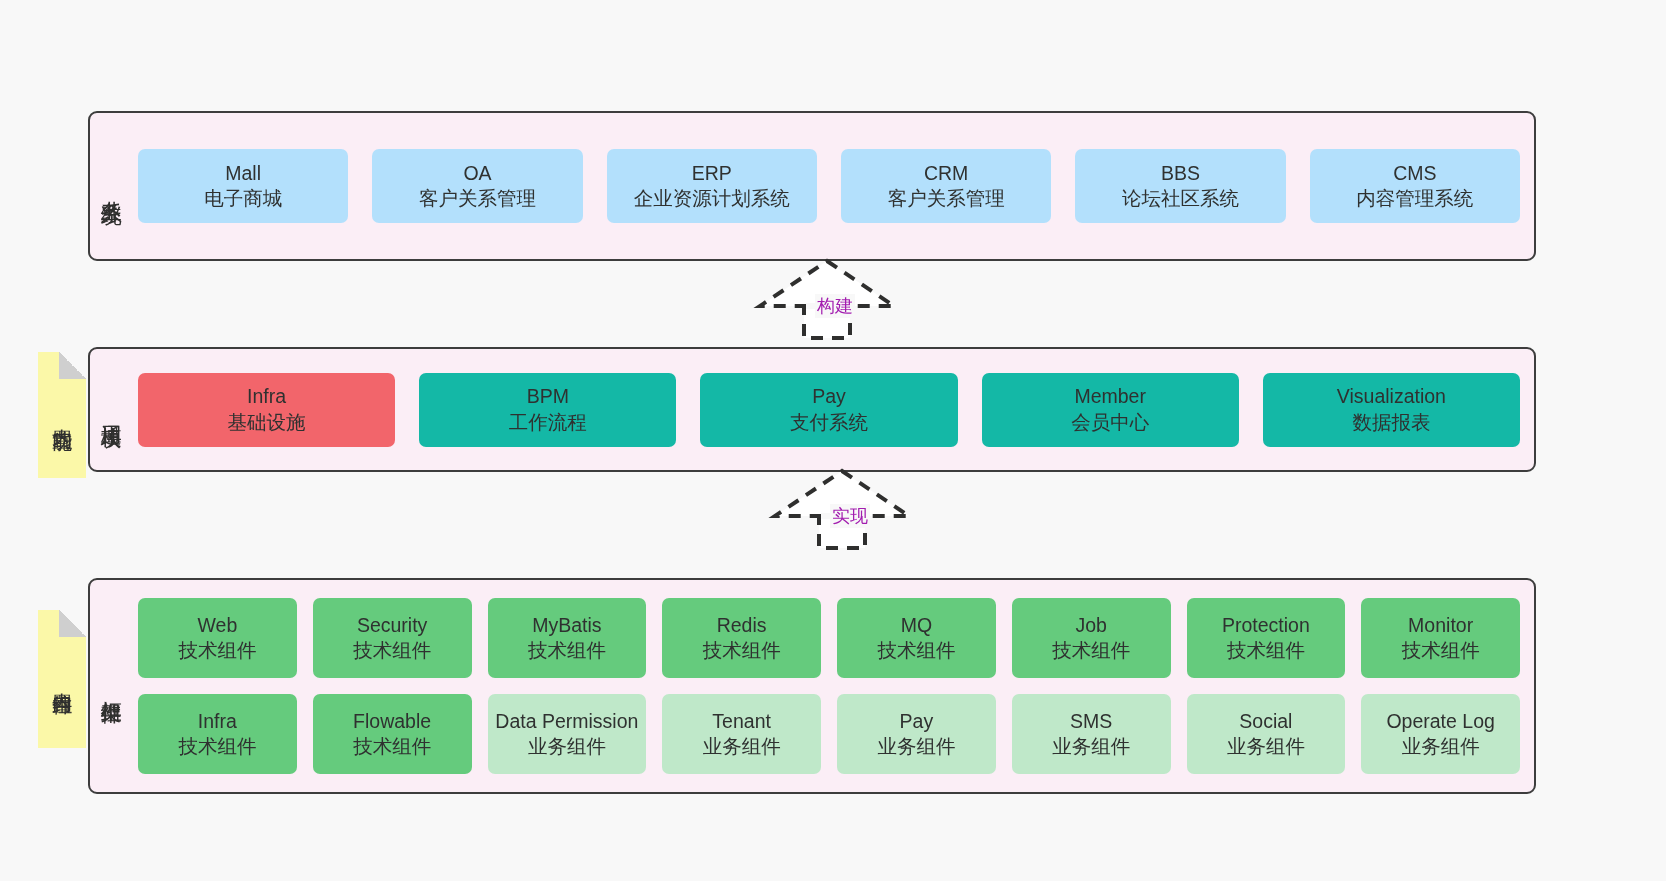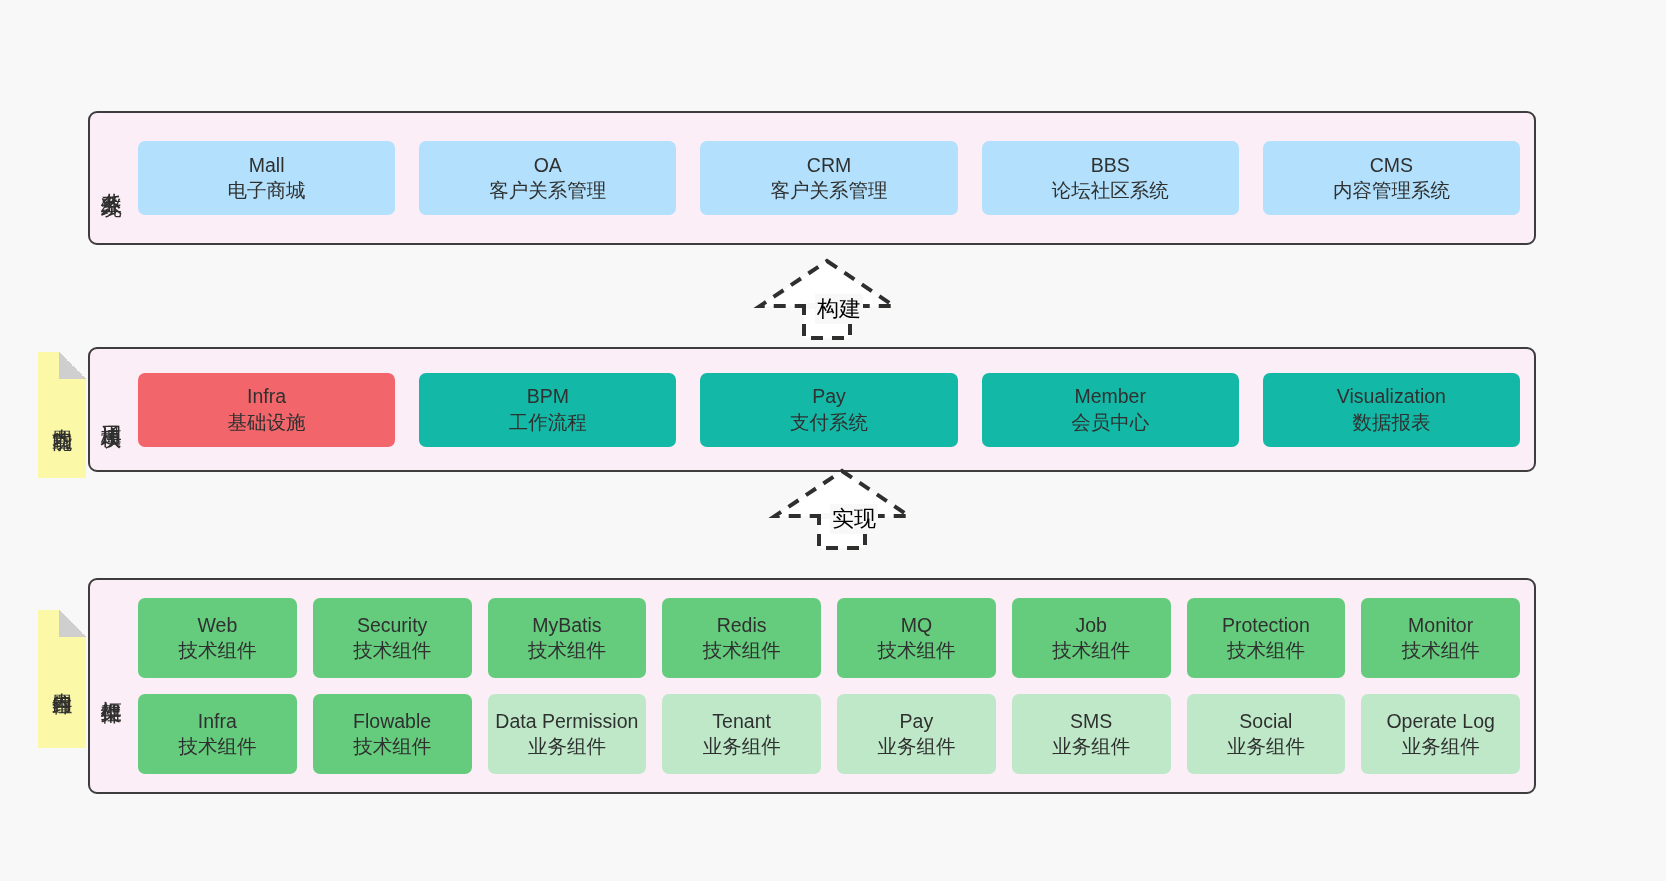--- a/index.html
+++ b/index.html
@@ -117,44 +117,48 @@
   
   .uml-arrow {
     position: absolute;
   }
   .uml-arrow svg {
     display: block;
     overflow: visible;
   }
   .uml-label {
     position: absolute;
-    font-size: 22px;
-    color: #000000;
+    font-size: 18px;
+    color: #a21caf;
     background: #f8f8f8;
     padding: 0 2px;
     white-space: nowrap;
     user-select: none;
   }
 </style>
 </head>
 <body>
 
 <div class="canvas">
 
-  <div class="layer" style="left:88px; top:111px; width:1448px; height:134px;">
+  <div class="layer" style="left:88px; top:111px; width:1448px; height:150px;">
     <div class="layer-title">业务系统</div>
     <div class="layer-body">
       <div class="row" id="row-business" style="height:74px;">
           <div class="card blue">
             <span class="t1">Mall</span>
             <span class="t2">电子商城</span>
           </div>
           <div class="card blue">
             <span class="t1">OA</span>
             <span class="t2">客户关系管理</span>
+          </div>
+          <div class="card blue">
+            <span class="t1">ERP</span>
+            <span class="t2">企业资源计划系统</span>
           </div>
           <div class="card blue">
             <span class="t1">CRM</span>
             <span class="t2">客户关系管理</span>
           </div>
           <div class="card blue">
             <span class="t1">BBS</span>
             <span class="t2">论坛社区系统</span>
           </div>
           <div class="card blue">

